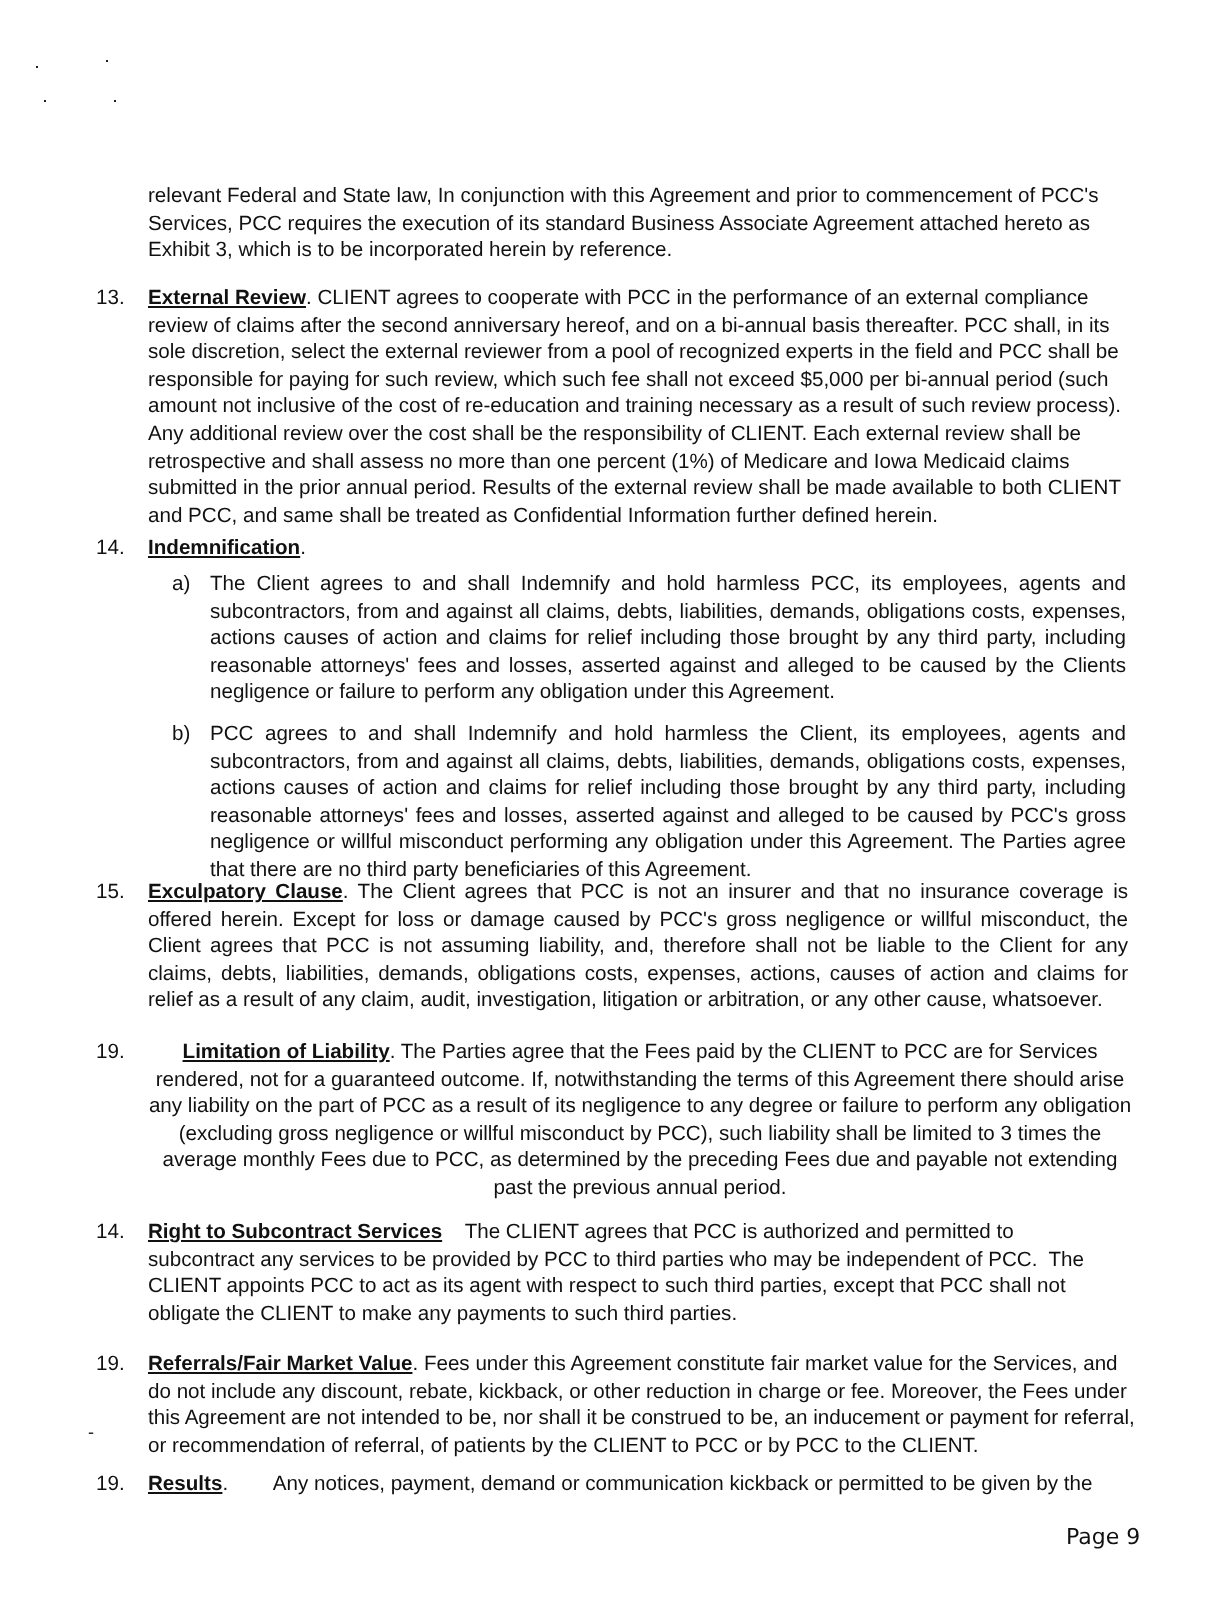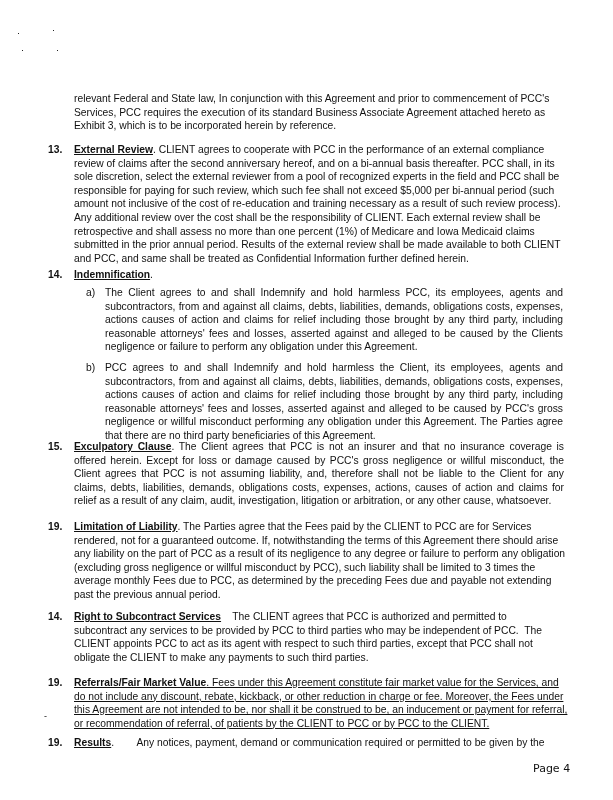--- a/index.html
+++ b/index.html
@@ -3,21 +3,21 @@
 <meta charset="utf-8">
 <style>
   html, body { margin: 0; padding: 0; background: #ffffff; }
   body { width: 613px; height: 800px; position: relative; overflow: hidden;
          font-family: "Liberation Sans", sans-serif; color: #111; }
   .speck { position: absolute; width: 1px; height: 1px; background: #222; }
   .page { position: absolute; left: 0; top: 0; width: 613px; height: 800px; margin-top: 20px; }
   .block { position: absolute; font-size: 10.3px; line-height: 13.6px; }
   .para { position: absolute; left: 74px; width: 490px; }
   .para.justify { text-align: justify; }
-  .num { position: absolute; left: 48px; font-weight: bold; }
+  .num { position: absolute; left: 48px; font-weight: normal; }
   .heading { font-weight: bold; text-decoration: underline; }
   .sub { position: absolute; left: 105px; width: 458px; text-align: justify; text-align-last: left; }
   .sublabel { position: absolute; left: 86px; }
   .page-number { position: absolute; left: 533px; top: 742px; font-size: 11px; font-family: "DejaVu Sans", sans-serif; }
   .bullet-mark { position: absolute; left: 44px; top: 691px; font-size: 9px; }
 </style>
 </head>
 <body>
 
 <div class="page">
@@ -55,41 +55,41 @@
 
   <div class="block" style="top:420px; left:0; width:613px;">
     <span class="num">15.</span>
     <div class="para justify" style="width:490px; text-align-last:left;">
       <span class="heading">Exculpatory Clause</span><span>.  The Client agrees that PCC is not an insurer and that no insurance coverage is offered herein.  Except for loss or damage caused by PCC's gross negligence or willful misconduct, the Client agrees that PCC is not assuming liability, and, therefore shall not be liable to the Client for any claims, debts, liabilities, demands, obligations costs, expenses, actions, causes of action and claims for relief as a result of any claim, audit, investigation, litigation or arbitration, or any other cause, whatsoever.</span>
     </div>
   </div>
 
   <div class="block" style="top:500px; left:0; width:613px;">
     <span class="num">19.</span>
-    <div class="para" style="width:492px;">
+    <div class="para" style="width:492px;text-align:center;">
       <span class="heading">Limitation of Liability</span><span>.  The Parties agree that the Fees paid by the CLIENT to PCC are for Services rendered, not for a guaranteed outcome.  If, notwithstanding the terms of this Agreement there should arise any liability on the part of PCC as a result of its negligence to any degree or failure to perform any obligation (excluding gross negligence or willful misconduct by PCC), such liability shall be limited to 3 times the average monthly Fees due to PCC, as determined by the preceding Fees due and payable not extending past the previous annual period.</span>
     </div>
   </div>
 
   <div class="block" style="top:590px; left:0; width:613px;">
     <span class="num">14.</span>
     <div class="para" style="width:488px;">
       <span class="heading">Right to Subcontract Services</span><span style="white-space:pre-wrap;">    The CLIENT agrees that PCC is authorized and permitted to subcontract any services to be provided by PCC to third parties who may be independent of PCC.  The CLIENT appoints PCC to act as its agent with respect to such third parties, except that PCC shall not obligate the CLIENT to make any payments to such third parties.</span>
     </div>
   </div>
 
   <div class="block" style="top:656px; left:0; width:613px;">
     <span class="num">19.</span>
-    <div class="para" style="width:494px;text-decoration:underline;">
+    <div class="para" style="width:494px;">
       <span class="heading">Referrals/Fair Market Value</span><span>.  Fees under this Agreement constitute fair market value for the Services, and do not include any discount, rebate, kickback, or other reduction in charge or fee.  Moreover, the Fees under this Agreement are not intended to be, nor shall it be construed to be, an inducement or payment for referral, or recommendation of referral, of patients by the CLIENT to PCC or by PCC to the CLIENT.</span>
     </div>
   </div>
   <div class="bullet-mark">-</div>
 
   <div class="block" style="top:716px; left:0; width:613px;">
     <span class="num">19.</span>
     <div class="para">
-      <span class="heading">Results</span><span style="white-space:pre-wrap;">.        Any notices, payment, demand or communication required or permitted to be given by the</span>
+      <span class="heading">Results</span><span style="white-space:pre-wrap;">.        Any notices, payment, demand or communication kickback or permitted to be given by the</span>
     </div>
   </div>
 
-  <div class="page-number">Page 4</div>
+  <div class="page-number">Page 9</div>
 </div>
 
 </body></html>

